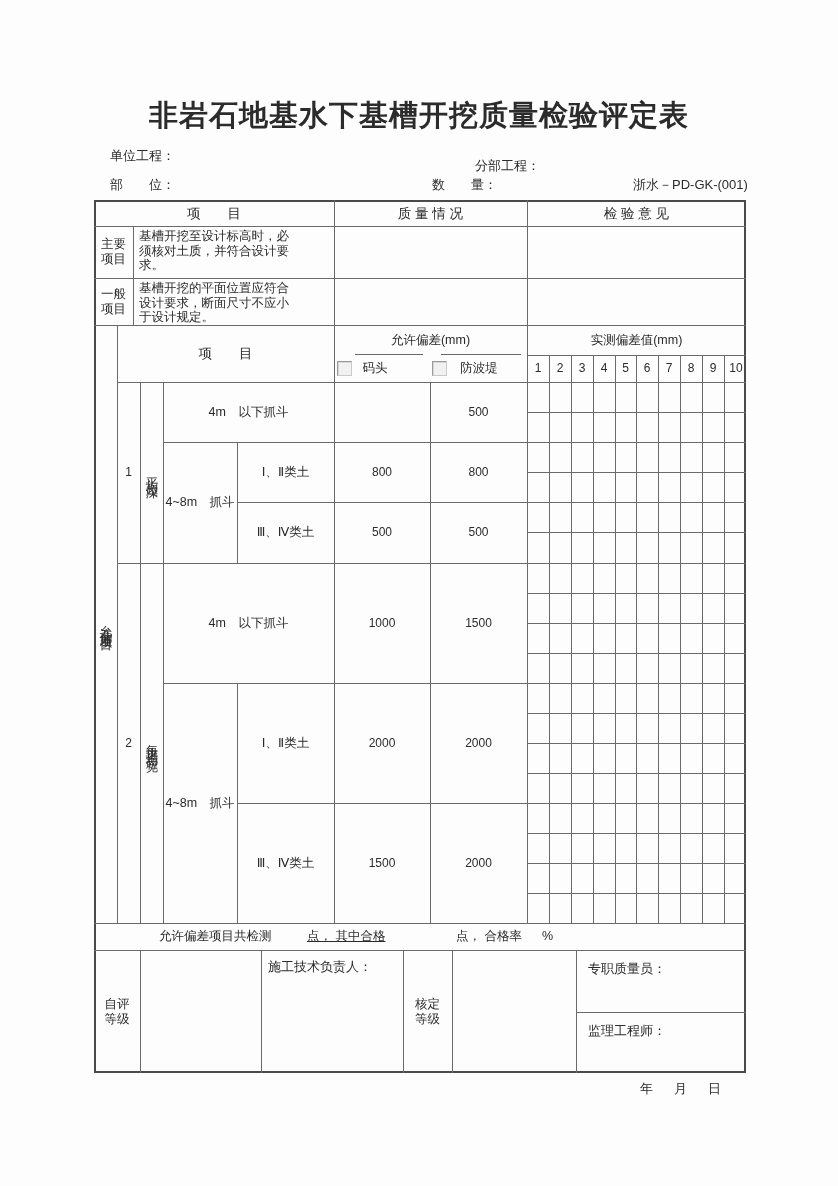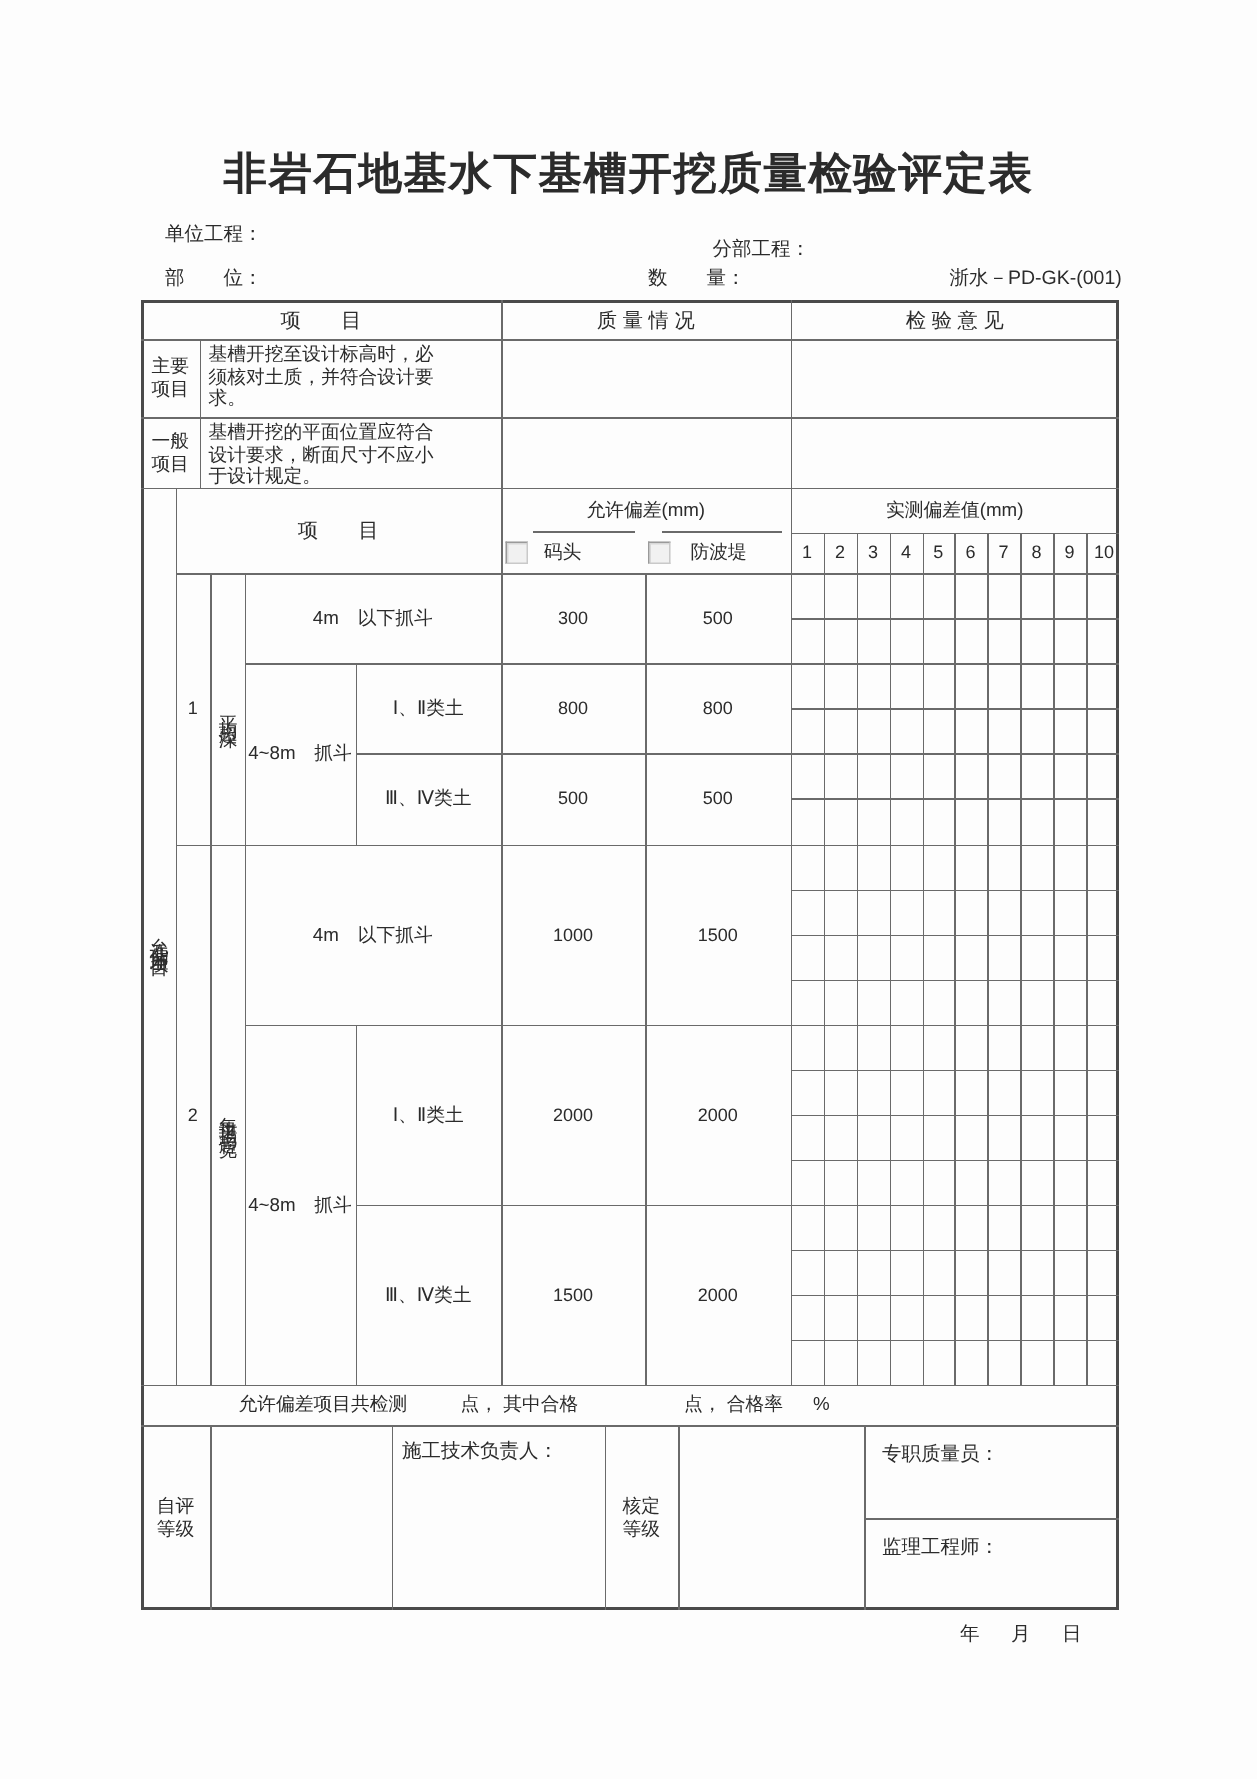--- a/index.html
+++ b/index.html
@@ -135,21 +135,20 @@
   <div class="ct num" style="left:658px;top:355px;width:22px;height:27px;">7</div>
   <div class="ct num" style="left:680px;top:355px;width:22px;height:27px;">8</div>
   <div class="ct num" style="left:702px;top:355px;width:22px;height:27px;">9</div>
   <div class="ct num" style="left:724px;top:355px;width:24px;height:27px;">10</div>
 
   <div style="position:absolute;left:527px;top:382px;width:219px;height:541px;"></div>
 
   <div class="ct num" style="left:117px;top:382px;width:23px;height:181px;">1</div>
   <div class="ct" style="left:140px;top:382px;width:23px;height:181px;"><span class="vt">平均超深</span></div>
   <div class="ct" style="left:163px;top:382px;width:171px;height:60px;">4m　以下抓斗</div>
-  <div class="ct num" style="left:334px;top:382px;width:96px;height:60px;">300</div>
   <div class="ct num" style="left:430px;top:382px;width:97px;height:60px;">500</div>
   <div class="ct" style="left:163px;top:442px;width:74px;height:121px;">4~8m　抓斗</div>
   <div class="ct" style="left:237px;top:442px;width:97px;height:60px;">Ⅰ、Ⅱ类土</div>
   <div class="ct num" style="left:334px;top:442px;width:96px;height:60px;">800</div>
   <div class="ct num" style="left:430px;top:442px;width:97px;height:60px;">800</div>
   <div class="ct" style="left:237px;top:502px;width:97px;height:61px;">Ⅲ、Ⅳ类土</div>
   <div class="ct num" style="left:334px;top:502px;width:96px;height:61px;">500</div>
   <div class="ct num" style="left:430px;top:502px;width:97px;height:61px;">500</div>
 
   <div class="ct num" style="left:117px;top:563px;width:23px;height:360px;">2</div>
@@ -159,21 +158,21 @@
   <div class="ct num" style="left:430px;top:563px;width:97px;height:120px;">1500</div>
   <div class="ct" style="left:163px;top:683px;width:74px;height:240px;">4~8m　抓斗</div>
   <div class="ct" style="left:237px;top:683px;width:97px;height:120px;">Ⅰ、Ⅱ类土</div>
   <div class="ct num" style="left:334px;top:683px;width:96px;height:120px;">2000</div>
   <div class="ct num" style="left:430px;top:683px;width:97px;height:120px;">2000</div>
   <div class="ct" style="left:237px;top:803px;width:97px;height:120px;">Ⅲ、Ⅳ类土</div>
   <div class="ct num" style="left:334px;top:803px;width:96px;height:120px;">1500</div>
   <div class="ct num" style="left:430px;top:803px;width:97px;height:120px;">2000</div>
 
   <div class="sum" style="left:159px;">允许偏差项目共检测</div>
-  <div class="sum" style="left:307px;">点， 其中合格</div>
+  <div class="sum" style="left:307px;text-decoration:underline;">点， 其中合格</div>
   <div class="sum" style="left:456px;">点， 合格率</div>
   <div class="sum" style="left:542px;">%</div>
 
   <div class="ct" style="left:94px;top:950px;width:46px;height:123px;">自评
 等级</div>
   <div style="position:absolute;left:140px;top:950px;width:121px;height:123px;"></div>
   <div class="lt" style="left:268px;top:958px;">施工技术负责人：</div>
   <div class="ct" style="left:403px;top:950px;width:49px;height:123px;">核定
 等级</div>
   <div style="position:absolute;left:452px;top:950px;width:124px;height:123px;"></div>

